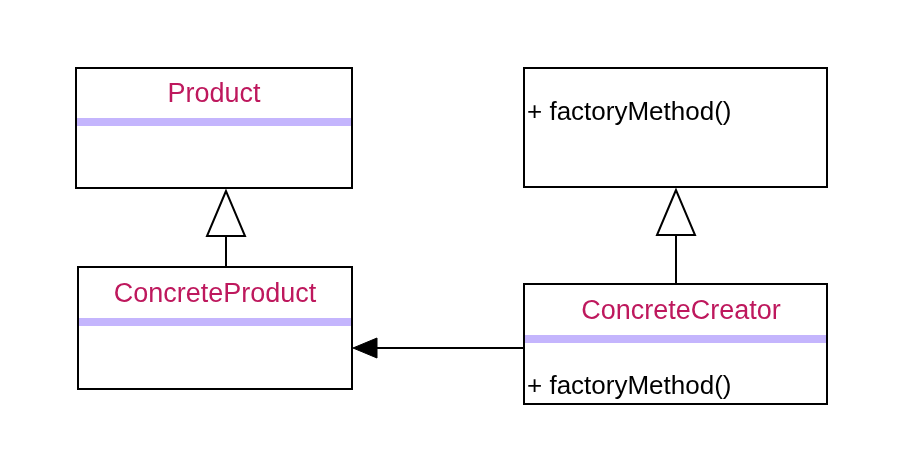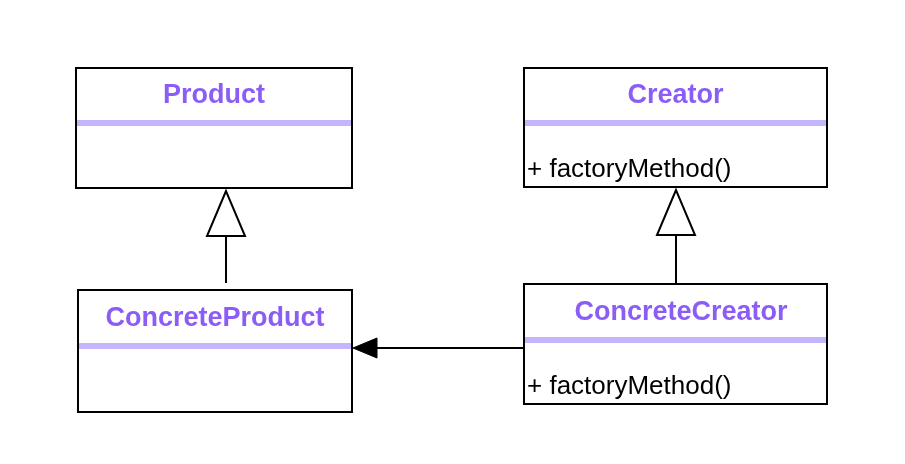--- a/index.html
+++ b/index.html
@@ -24,27 +24,27 @@
     pointer-events: none;
   }
   .class-box {
     position: absolute;
     box-sizing: border-box;
     border: 2px solid #000000;
     background: #ffffff;
   }
   .class-title {
     box-sizing: border-box;
-    border-bottom: 6px solid #c4b5fd;
+    border-bottom: 8px solid #c4b5fd;
     display: flex;
     align-items: center;
     justify-content: center;
-    font-weight: bold;
+    font-weight: normal;
     font-size: 27px;
-    color: #8b5cf6;
+    color: #be185d;
     letter-spacing: 0px;
   }
   .class-members {
     box-sizing: border-box;
     display: flex;
     align-items: flex-end;
     padding-left: 2px;
     font-size: 26px;
     font-weight: normal;
     color: #000000;
@@ -52,21 +52,21 @@
   }
   
   #box-product          { left: 75px;  top: 67px;  width: 278px; height: 122px; }
   #box-product .class-title    { height: 57px; }
   #box-product .class-members  { height: 59px; }
 
   #box-creator          { left: 523px; top: 67px;  width: 305px; height: 121px; }
   #box-creator .class-title    { height: 57px; }
   #box-creator .class-members  { height: 58px; }
 
-  #box-concrete-product { left: 77px;  top: 289px; width: 276px; height: 124px; }
+  #box-concrete-product { left: 77px;  top: 266px; width: 276px; height: 124px; }
   #box-concrete-product .class-title   { height: 58px; }
   #box-concrete-product .class-members { height: 60px; }
 
   #box-concrete-creator { left: 523px; top: 283px; width: 305px; height: 122px; }
   #box-concrete-creator .class-title   { height: 58px; padding-left: 11px; }
   #box-concrete-creator .class-members { height: 58px; }
 </style>
 </head>
 <body>
 
@@ -89,21 +89,20 @@
       <polygon points="353,348 377,338 377,358" fill="#000000" stroke="#000000" stroke-width="1"></polygon>
     </g>
   </svg>
 
   <div class="class-box" id="box-product">
     <div class="class-title">Product</div>
     <div class="class-members"></div>
   </div>
 
   <div class="class-box" id="box-creator">
-    <div class="class-title">Creator</div>
     <div class="class-members">
       <span>+ factoryMethod()</span>
     </div>
   </div>
 
   <div class="class-box" id="box-concrete-product">
     <div class="class-title">ConcreteProduct</div>
     <div class="class-members"></div>
   </div>
 

